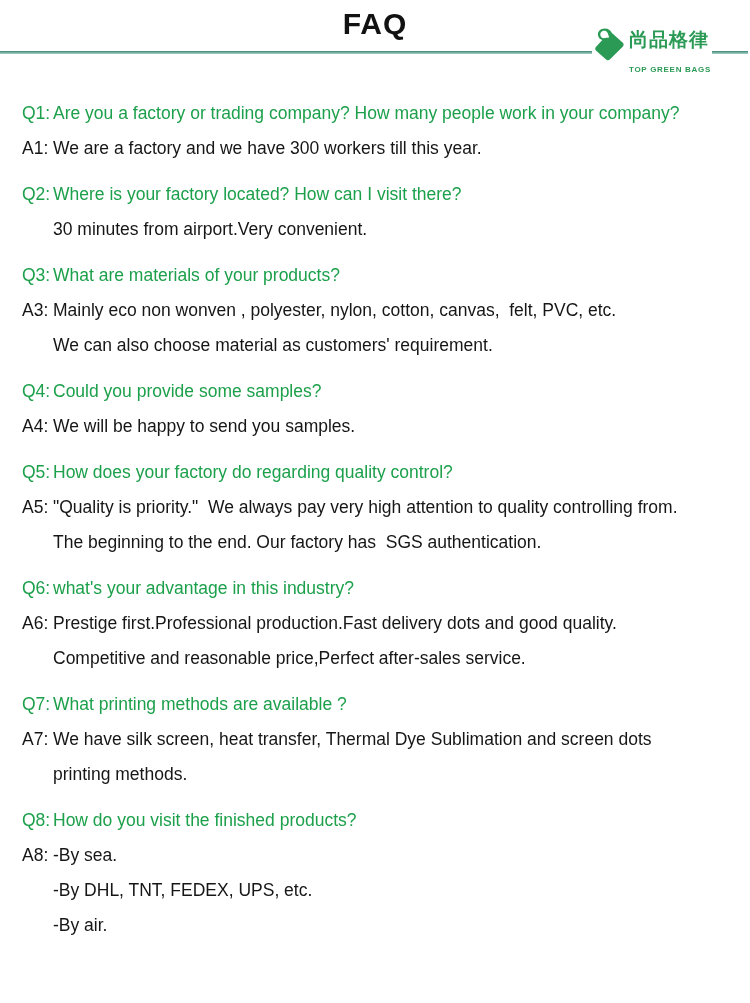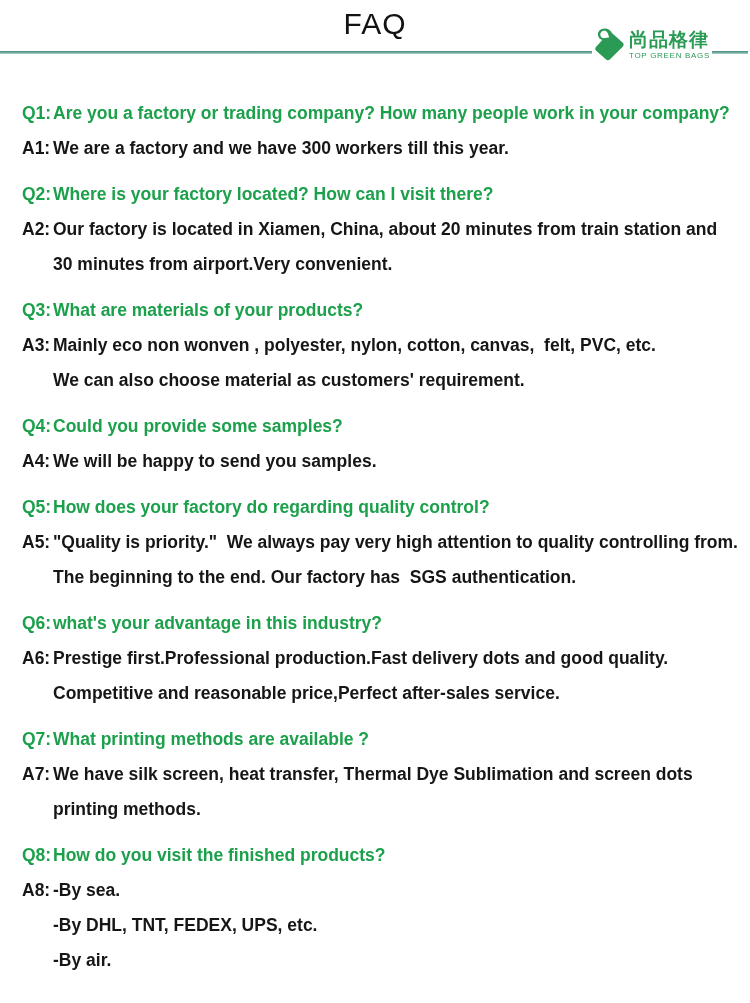--- a/index.html
+++ b/index.html
@@ -10,21 +10,21 @@
     font-family: "Liberation Sans", sans-serif;
     overflow: hidden;
   }
 
   
   .header { position: relative; height: 90px; }
   .page-title {
     text-align: center;
     padding-top: 7px;
     font-size: 30px;
-    font-weight: normal;
+    font-weight: bold;
     color: #121212;
     letter-spacing: 1px;
   }
   .rule {
     position: absolute;
     top: 51px;
     height: 3px;
     background: linear-gradient(#3f8877, #a9d2c7);
   }
   .rule-left  { left: 0; width: 592px; }
@@ -43,28 +43,28 @@
     color: #2a9a55;
     font-size: 19px;
     font-weight: bold;
     line-height: 20px;
     letter-spacing: 1px;
     white-space: nowrap;
   }
   .brand-en {
     color: #2a9a55;
     font-size: 8px;
-    font-weight: normal;
+    font-weight: bold;
     letter-spacing: 0.7px;
     white-space: nowrap;
-    margin-top: 1px;
+    margin-top: 15px;
   }
 
   
-  .content { padding-top: 6px; font-weight: bold; }
+  .content { padding-top: 6px; }
   .qa-block { margin-bottom: 11px; }
   .line {
     display: flex;
     align-items: baseline;
     line-height: 35px;
     font-size: 17.5px;
     padding-left: 22px;
     white-space: pre;
   }
   .label { width: 31px; flex: none; }
@@ -104,24 +104,20 @@
       <span class="text">We are a factory and we have 300 workers till this year.</span>
     </div>
   </div>
 
   <div class="qa-block">
     <div class="line question">
       <span class="label">Q2:</span>
       <span class="text">Where is your factory located? How can I visit there?</span>
     </div>
     <div class="line answer">
-      <span class="label">A2:</span>
-      <span class="text">Our factory is located in Xiamen, China, about 20 minutes from train station and</span>
-    </div>
-    <div class="line answer">
       <span class="label"></span>
       <span class="text">30 minutes from airport.Very convenient.</span>
     </div>
   </div>
 
   <div class="qa-block">
     <div class="line question">
       <span class="label">Q3:</span>
       <span class="text">What are materials of your products?</span>
     </div>

